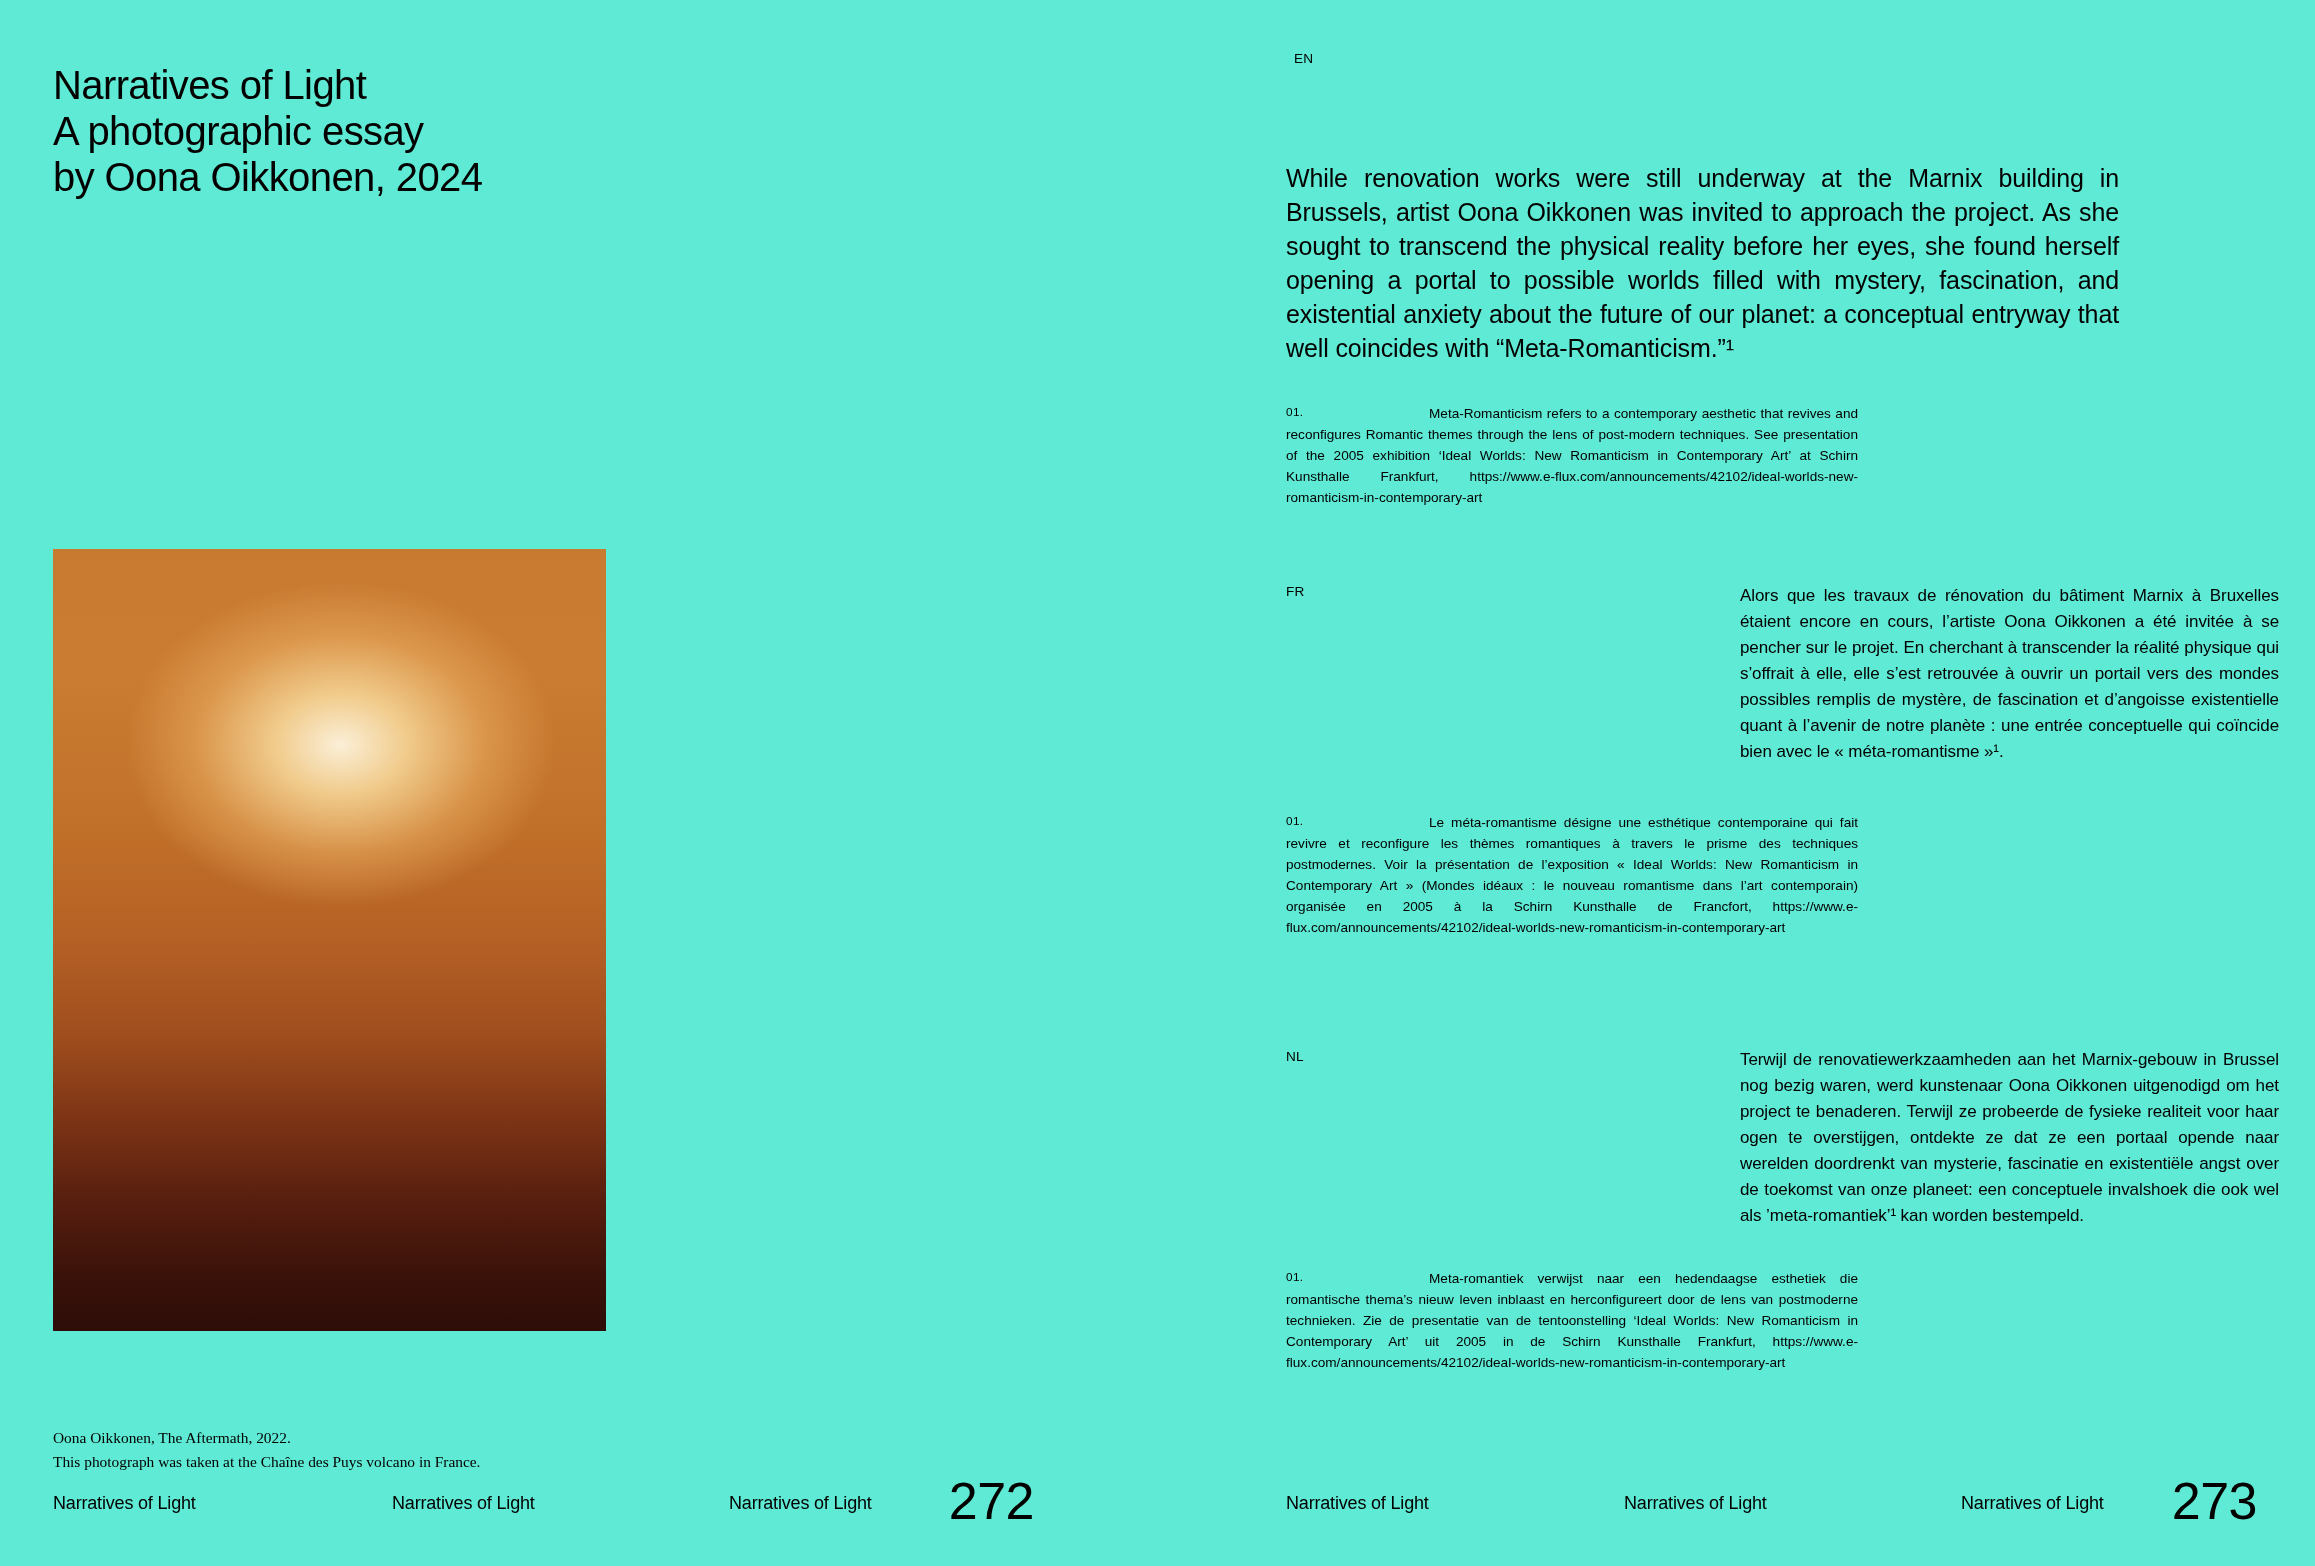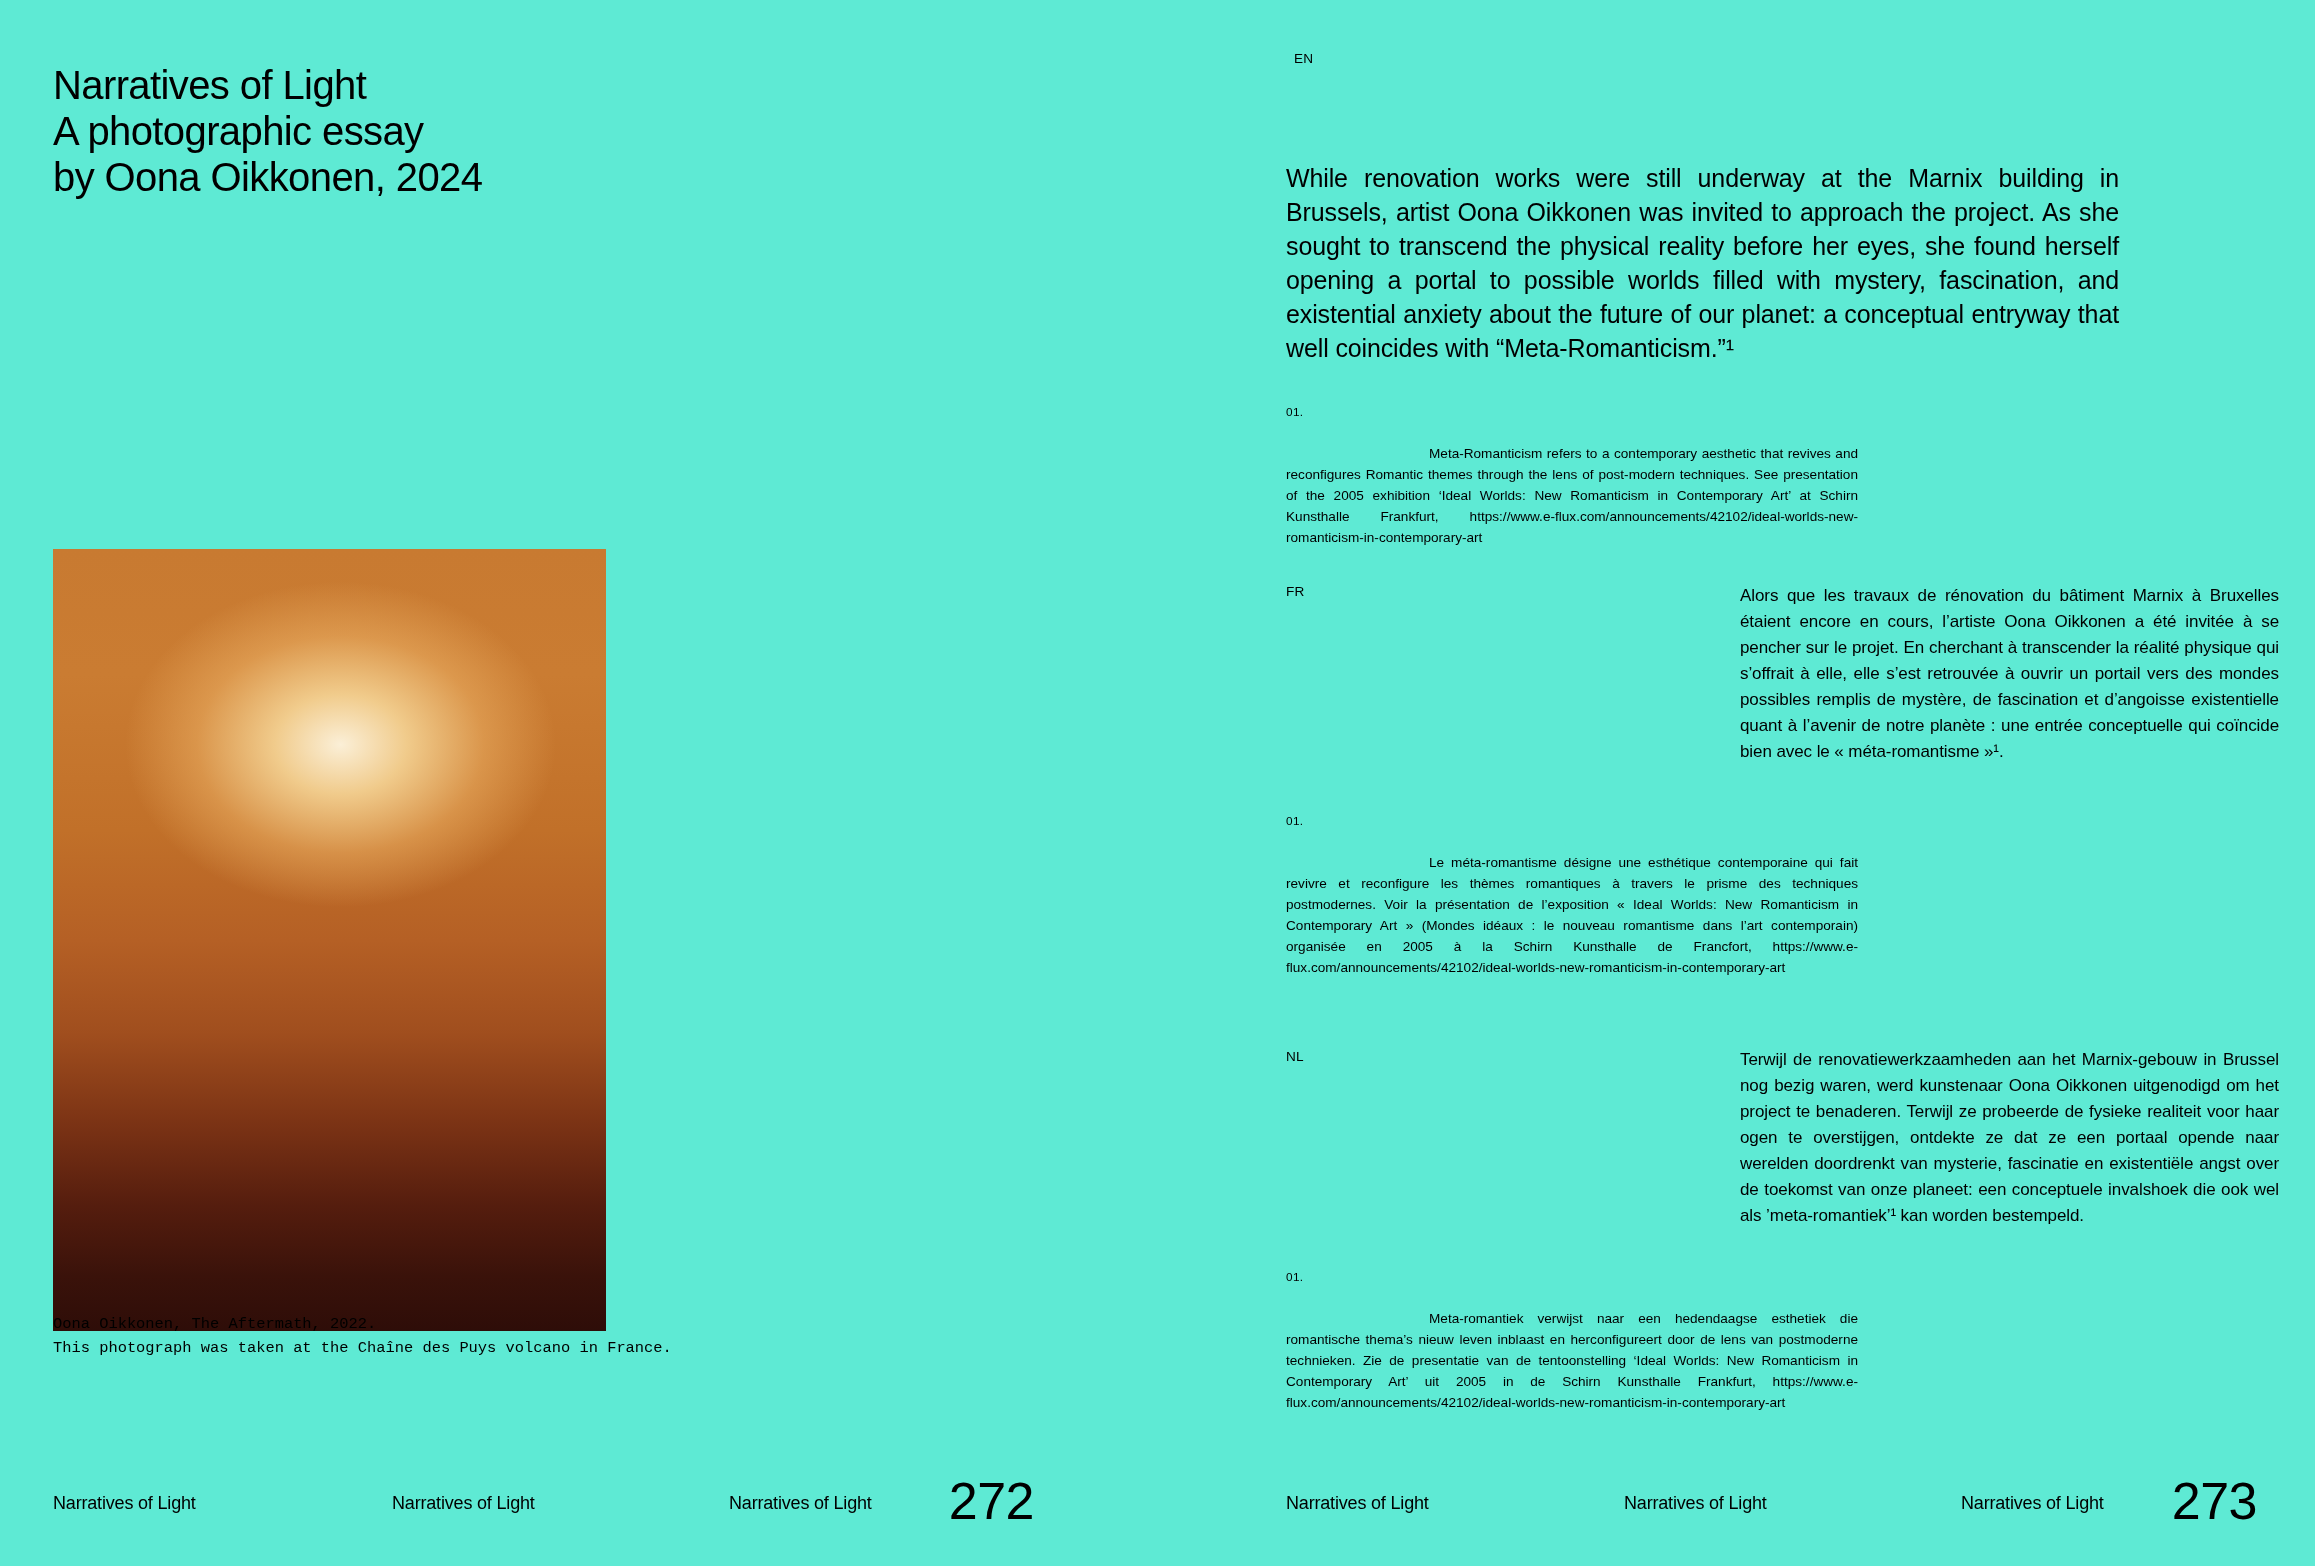--- a/index.html
+++ b/index.html
@@ -34,22 +34,22 @@
         rgba(253,244,222,0.96) 0%,
         rgba(248,218,156,0.85) 22%,
         rgba(238,180,104,0.50) 48%,
         rgba(222,145,66,0.0) 72%),
       linear-gradient(180deg,
         #c87a31 0%, #ca7c32 16%, #c17029 36%, #b56025 50%,
         #a04e1e 62%, #7d3415 73%, #551d0e 84%, #3a120a 93%, #2e0d08 100%);
   }
 
   .photo-caption {
-    left: 53px; top: 1312px;
-    font-family: Liberation Mono, monospace;
+    left: 53px; top: 1426px;
+    font-family: Liberation Serif, serif;
     font-size: 15.4px;
     line-height: 24.4px;
     white-space: pre-line;
   }
 
   
   .lang-label {
     font-size: 13.6px;
     letter-spacing: 0.02em;
   }
@@ -74,21 +74,20 @@
     letter-spacing: 0.03em;
   }
   .footnote {
     left: 1286px;
     width: 572px;
     font-size: 13.6px;
     line-height: 21px;
     text-align: justify;
     text-indent: 143px;
     overflow-wrap: break-word;
-    margin-top: 40px;
   }
 
   
   .runner {
     top: 1493px;
     font-size: 18px;
     letter-spacing: -0.01em;
   }
   .page-number {
     top: 1471px;

